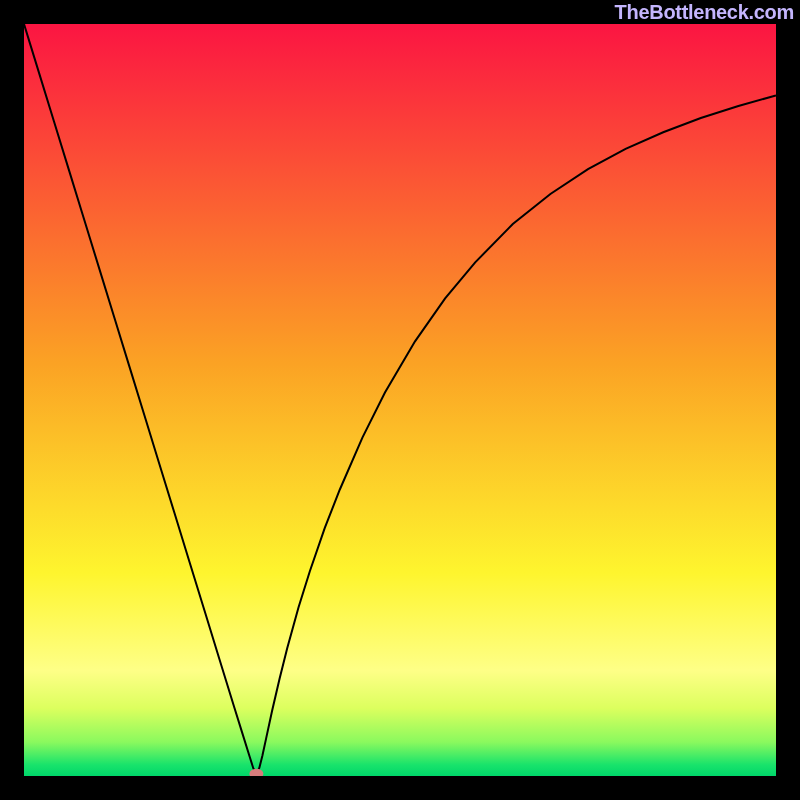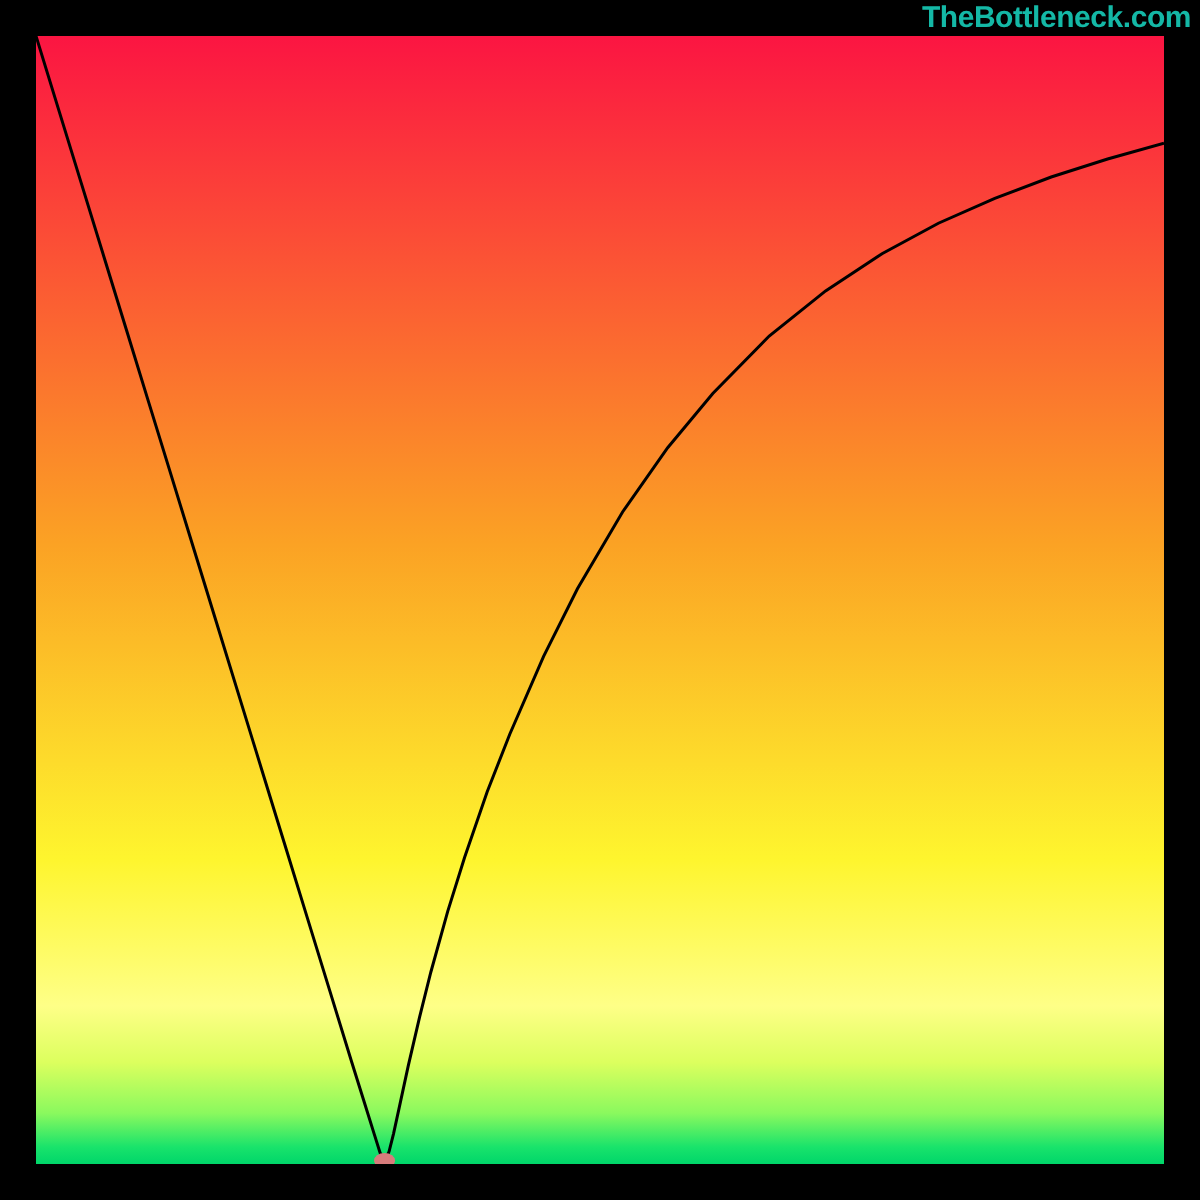--- a/index.html
+++ b/index.html
@@ -26,21 +26,21 @@
   }
   .plot-area svg {
     display: block;
   }
   .watermark {
     position: absolute;
     top: 1px;
     right: 6px;
     font-size: 20px;
     font-weight: bold;
-    color: #14b8a6;
+    color: #c4b5fd;
     letter-spacing: -0.3px;
     user-select: none;
   }
 </style>
 </head>
 <body>
 
 <div class="chart-frame">
 
   <div class="plot-area">

